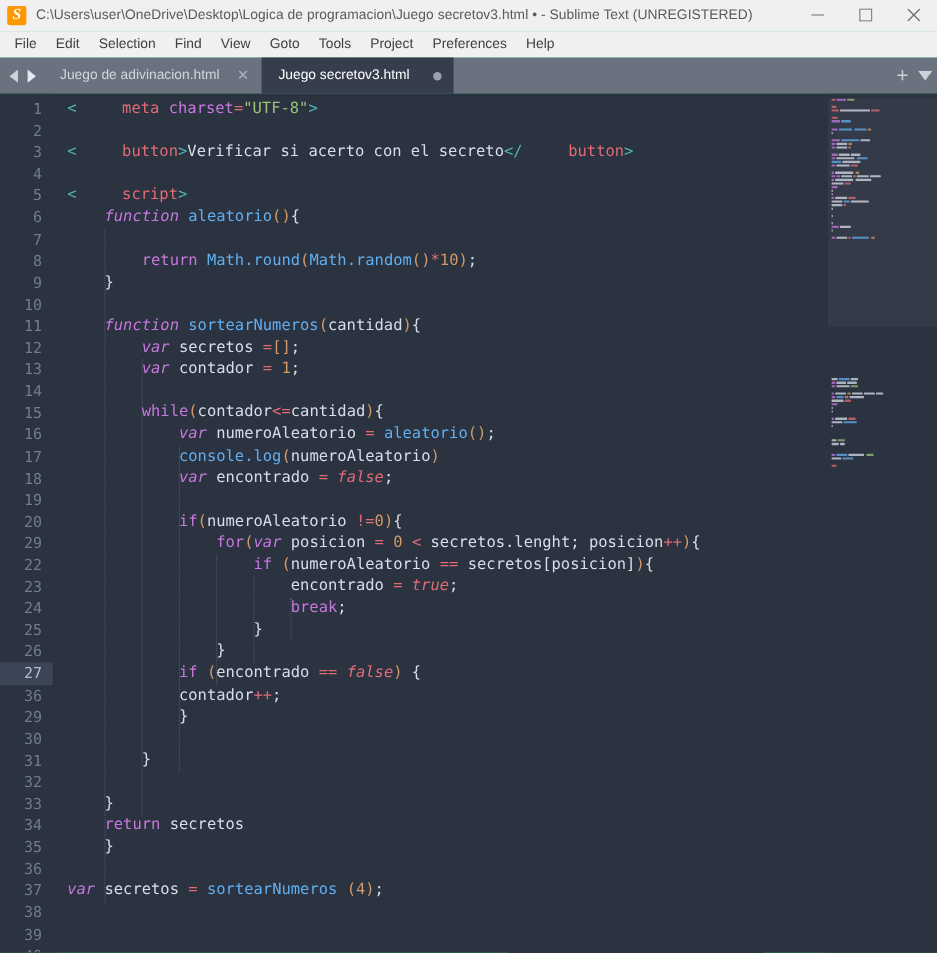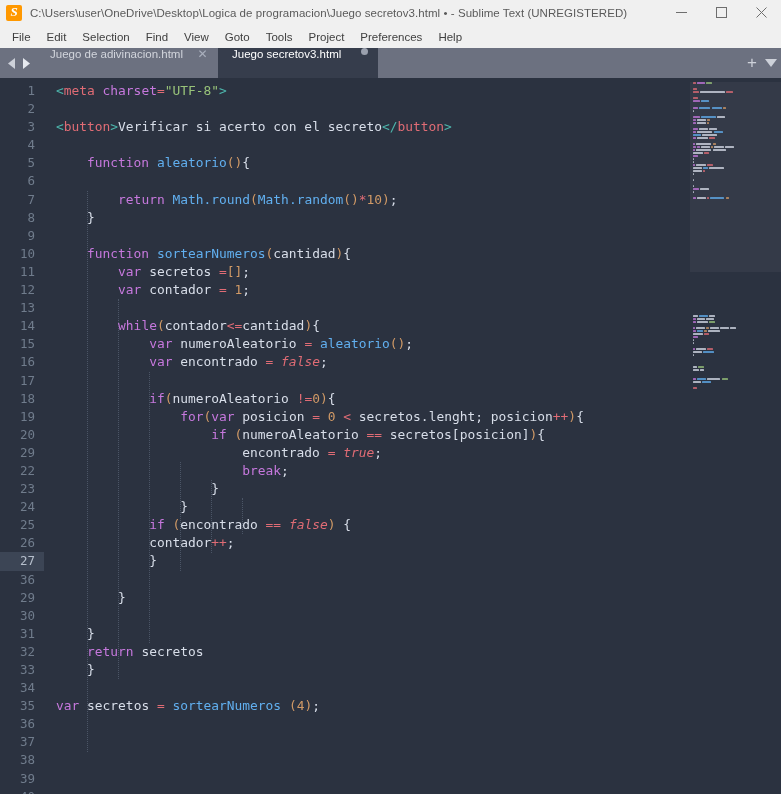--- a/index.html
+++ b/index.html
@@ -96,20 +96,21 @@
     height: 30px;
     padding: 0 6px 0 8px;
     gap: 4px;
     flex: 0 0 auto;
   }
   .tab-nav svg { display: block; }
 
   .tab {
     height: 30px;
     display: flex;
+    align-items: center;
     padding: 0 10px 0 14px;
     font-size: 11.5px;
     white-space: nowrap;
     flex: 0 0 auto;
   }
   .tab.inactive { color: #d2d5dc; background: transparent; }
   .tab.active {
     color: #ffffff;
     background: #363d4c;
   }
@@ -209,25 +210,25 @@
     pointer-events: none;
   }
   .iguide {
     position: absolute;
     top: 4px;
     width: 1px;
     border-left: 1px dotted #4b5566;
   }
 
   
-  .t-tag      { color: #e06c75; }
+  .t-tag      { color: #e06c75; margin-left: 38px; }
   .t-punct    { color: #4db6ac; }
   .t-attr     { color: #c678dd; }
   .t-str      { color: #98c379; }
-  .t-kw       { color: #c678dd; }
+  .t-kw       { color: #c678dd; font-style: italic; }
   .t-fn       { color: #61afef; }
   .t-obj      { color: #61afef; }
   .t-num      { color: #d19a66; }
   .t-op       { color: #e06c75; }
   .t-plain    { color: #d8dee9; }
   .t-ctrl     { color: #c678dd; }
   .t-bool     { color: #e06c75; font-style: italic; }
   .t-method   { color: #61afef; }
   .t-paren    { color: #d19a66; }
 
@@ -383,31 +384,33 @@
             <div class="iguide" style="left: 74px; top: 221.2px; height: 380.1px;"></div>
             <div class="iguide" style="left: 105px; top: 293.6px; height: 271.5px;"></div>
             <div class="iguide" style="left: 136px; top: 384.1px; height: 108.6px;"></div>
             <div class="iguide" style="left: 167px; top: 402.2px; height: 72.4px;"></div>
             <div class="iguide" style="left: 198px; top: 420.3px; height: 36.2px;"></div>
           </div>
       <div class="code-line"><span class="t-punct">&lt;</span><span class="t-tag">meta</span><span class="t-plain"> </span><span class="t-attr">charset</span><span class="t-op">=</span><span class="t-str">"UTF-8"</span><span class="t-punct">&gt;</span></div>
           <div class="code-line">&nbsp;</div>
           <div class="code-line"><span class="t-punct">&lt;</span><span class="t-tag">button</span><span class="t-punct">&gt;</span><span class="t-plain">Verificar si acerto con el secreto</span><span class="t-punct">&lt;/</span><span class="t-tag">button</span><span class="t-punct">&gt;</span></div>
           <div class="code-line">&nbsp;</div>
+          <div class="code-line"><span class="t-punct">&lt;</span><span class="t-tag">script</span><span class="t-punct">&gt;</span></div>
           <div class="code-line"><span class="t-plain">    </span><span class="t-kw">function</span><span class="t-plain"> </span><span class="t-fn">aleatorio</span><span class="t-paren">(</span><span class="t-paren">)</span><span class="t-plain">{</span></div>
           <div class="code-line">&nbsp;</div>
           <div class="code-line"><span class="t-plain">        </span><span class="t-ctrl">return</span><span class="t-plain"> </span><span class="t-obj">Math</span><span class="t-obj">.</span><span class="t-obj">round</span><span class="t-paren">(</span><span class="t-obj">Math</span><span class="t-obj">.</span><span class="t-obj">random</span><span class="t-paren">(</span><span class="t-paren">)</span><span class="t-op">*</span><span class="t-num">10</span><span class="t-paren">)</span><span class="t-plain">;</span></div>
           <div class="code-line"><span class="t-plain">    </span><span class="t-plain">}</span></div>
           <div class="code-line">&nbsp;</div>
           <div class="code-line"><span class="t-plain">    </span><span class="t-kw">function</span><span class="t-plain"> </span><span class="t-fn">sortearNumeros</span><span class="t-paren">(</span><span class="t-plain">cantidad</span><span class="t-paren">)</span><span class="t-plain">{</span></div>
           <div class="code-line"><span class="t-plain">        </span><span class="t-kw">var</span><span class="t-plain"> </span><span class="t-plain">secretos</span><span class="t-plain"> </span><span class="t-op">=</span><span class="t-num">[]</span><span class="t-plain">;</span></div>
           <div class="code-line"><span class="t-plain">        </span><span class="t-kw">var</span><span class="t-plain"> </span><span class="t-plain">contador</span><span class="t-plain"> </span><span class="t-op">=</span><span class="t-plain"> </span><span class="t-num">1</span><span class="t-plain">;</span></div>
           <div class="code-line">&nbsp;</div>
           <div class="code-line"><span class="t-plain">        </span><span class="t-ctrl">while</span><span class="t-paren">(</span><span class="t-plain">contador</span><span class="t-op">&lt;=</span><span class="t-plain">cantidad</span><span class="t-paren">)</span><span class="t-plain">{</span></div>
           <div class="code-line"><span class="t-plain">            </span><span class="t-kw">var</span><span class="t-plain"> </span><span class="t-plain">numeroAleatorio</span><span class="t-plain"> </span><span class="t-op">=</span><span class="t-plain"> </span><span class="t-fn">aleatorio</span><span class="t-paren">(</span><span class="t-paren">)</span><span class="t-plain">;</span></div>
+          <div class="code-line"><span class="t-plain">            </span><span class="t-obj">console</span><span class="t-obj">.</span><span class="t-obj">log</span><span class="t-paren">(</span><span class="t-plain">numeroAleatorio</span><span class="t-paren">)</span></div>
           <div class="code-line"><span class="t-plain">            </span><span class="t-kw">var</span><span class="t-plain"> </span><span class="t-plain">encontrado</span><span class="t-plain"> </span><span class="t-op">=</span><span class="t-plain"> </span><span class="t-bool">false</span><span class="t-plain">;</span></div>
           <div class="code-line">&nbsp;</div>
           <div class="code-line"><span class="t-plain">            </span><span class="t-ctrl">if</span><span class="t-paren">(</span><span class="t-plain">numeroAleatorio</span><span class="t-plain"> </span><span class="t-op">!=</span><span class="t-num">0</span><span class="t-paren">)</span><span class="t-plain">{</span></div>
           <div class="code-line"><span class="t-plain">                </span><span class="t-ctrl">for</span><span class="t-paren">(</span><span class="t-kw">var</span><span class="t-plain"> </span><span class="t-plain">posicion</span><span class="t-plain"> </span><span class="t-op">=</span><span class="t-plain"> </span><span class="t-num">0</span><span class="t-plain"> </span><span class="t-op">&lt;</span><span class="t-plain"> </span><span class="t-plain">secretos</span><span class="t-plain">.</span><span class="t-plain">lenght</span><span class="t-plain">; </span><span class="t-plain">posicion</span><span class="t-op">++</span><span class="t-paren">)</span><span class="t-plain">{</span></div>
           <div class="code-line"><span class="t-plain">                    </span><span class="t-ctrl">if</span><span class="t-plain"> </span><span class="t-paren">(</span><span class="t-plain">numeroAleatorio</span><span class="t-plain"> </span><span class="t-op">==</span><span class="t-plain"> </span><span class="t-plain">secretos</span><span class="t-plain">[</span><span class="t-plain">posicion</span><span class="t-plain">]</span><span class="t-paren">)</span><span class="t-plain">{</span></div>
           <div class="code-line"><span class="t-plain">                        </span><span class="t-plain">encontrado</span><span class="t-plain"> </span><span class="t-op">=</span><span class="t-plain"> </span><span class="t-bool">true</span><span class="t-plain">;</span></div>
           <div class="code-line"><span class="t-plain">                        </span><span class="t-ctrl">break</span><span class="t-plain">;</span></div>
           <div class="code-line"><span class="t-plain">                    </span><span class="t-plain">}</span></div>
           <div class="code-line"><span class="t-plain">                </span><span class="t-plain">}</span></div>
           <div class="code-line"><span class="t-plain">            </span><span class="t-ctrl">if</span><span class="t-plain"> </span><span class="t-paren">(</span><span class="t-plain">encontrado</span><span class="t-plain"> </span><span class="t-op">==</span><span class="t-plain"> </span><span class="t-bool">false</span><span class="t-paren">)</span><span class="t-plain"> </span><span class="t-plain">{</span></div>

